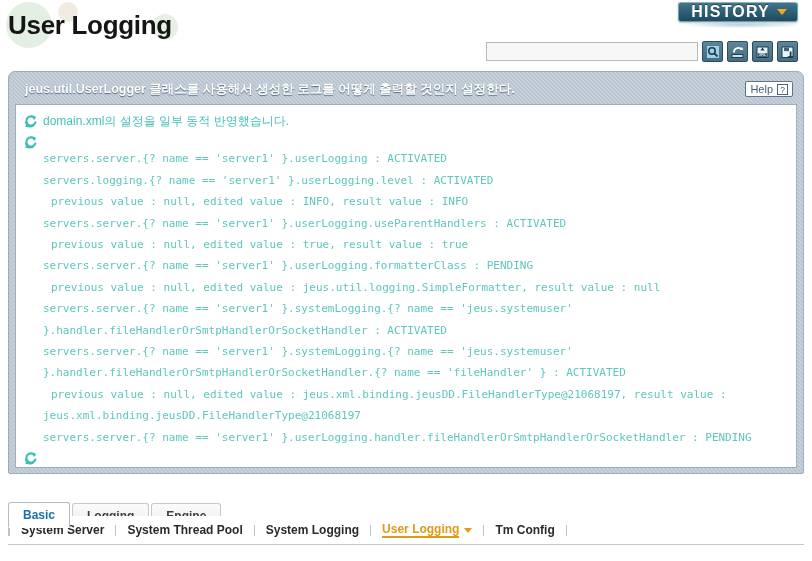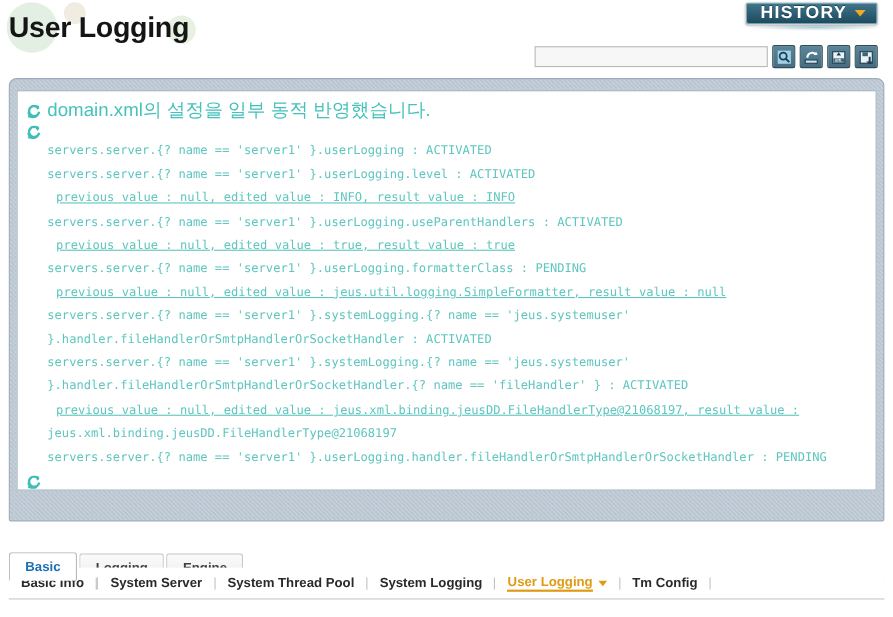--- a/index.html
+++ b/index.html
@@ -142,30 +142,30 @@
   }
   .log-line {
     display: flex;
     align-items: flex-start;
     font-family: "DejaVu Sans Mono", monospace;
     font-size: 11px;
     line-height: 21.4px;
     color: #5ec6bf;
     white-space: pre;
   }
-  .log-line.kr { color: #45c2bb; font-family: "Liberation Sans", sans-serif; font-size: 17px; }
+  .log-line.kr { color: #45c2bb; font-family: "Liberation Sans", sans-serif; font-size: 12px; }
   .refresh-ico {
     flex: 0 0 auto;
     width: 13px; height: 13px;
     margin: 3px 6px 0 2px;
   }
   .log-txt { display: block; }
   .ind-0 { padding-left: 0px; }
   .ind-1 { padding-left: 21px; }
-  .ind-2 { padding-left: 29px; text-decoration: underline; }
+  .ind-2 { padding-left: 29px; }
 
   
   .tabstrip {
     position: absolute; left: 8px; top: 489px;
     width: 796px; height: 26px;
     display: flex; align-items: flex-end;
     border-bottom: 1px solid #c8c8c8;
     margin-top: 14px;
   }
   .tab {
@@ -269,37 +269,44 @@
         <svg width="15" height="14" viewBox="0 0 15 14">
           <rect x="2" y="2" width="11" height="10.5" fill="#e9f2f7" stroke="#1d3e50" stroke-width="1"></rect>
           <rect x="4" y="2.5" width="5" height="3.6" fill="#3d6577"></rect>
           <path d="M11.5 6.5 L11.5 11 L13.8 11 L10.6 13.6 L7.4 11 L9.7 11 L9.7 6.5 Z" fill="#1d3e50"></path>
         </svg>
       </div>
     </div>
   </div>
 
   <div class="panel">
+    <div class="panel-head">
+      <div class="panel-head-title">jeus.util.UserLogger 클래스를 사용해서 생성한 로그를 어떻게 출력할 것인지 설정한다.</div>
+      <div class="help-btn">
+        <span class="help-lbl">Help</span>
+        <span class="help-q">?</span>
+      </div>
+    </div>
 
     <div class="log-area">
       <div id="log-lines">
           <div class="log-line kr"><span class="refresh-ico"><svg viewBox="0 0 14 14" width="13" height="13">
                 <path d="M11.4 3.2 A5 5 0 1 0 12.2 8.2" fill="none" stroke="#3fbfb6" stroke-width="2.4" stroke-linecap="round"></path>
                 <path d="M7.5 0.6 L12.6 1.4 L11.0 5.4 Z" fill="#3fbfb6"></path>
                 <path d="M2.2 8.4 A5 5 0 0 0 9.6 11.4" fill="none" stroke="#3fbfb6" stroke-width="2.4" stroke-linecap="round"></path>
                 <path d="M6.4 13.4 L1.3 12.6 L2.9 8.6 Z" fill="#3fbfb6"></path>
               </svg></span><span class="log-txt ind-0">domain.xml의 설정을 일부 동적 반영했습니다.</span></div>
           <div class="log-line"><span class="refresh-ico"><svg viewBox="0 0 14 14" width="13" height="13">
                 <path d="M11.4 3.2 A5 5 0 1 0 12.2 8.2" fill="none" stroke="#3fbfb6" stroke-width="2.4" stroke-linecap="round"></path>
                 <path d="M7.5 0.6 L12.6 1.4 L11.0 5.4 Z" fill="#3fbfb6"></path>
                 <path d="M2.2 8.4 A5 5 0 0 0 9.6 11.4" fill="none" stroke="#3fbfb6" stroke-width="2.4" stroke-linecap="round"></path>
                 <path d="M6.4 13.4 L1.3 12.6 L2.9 8.6 Z" fill="#3fbfb6"></path>
               </svg></span></div>
           <div class="log-line"><span class="log-txt ind-1">servers.server.{? name == 'server1' }.userLogging : ACTIVATED</span></div>
-          <div class="log-line"><span class="log-txt ind-1">servers.server.{? name == 'server1' }.userLogging.level : ACTIVATED</span></div>
+          <div class="log-line"><span class="log-txt ind-1">servers.logging.{? name == 'server1' }.userLogging.level : ACTIVATED</span></div>
           <div class="log-line"><span class="log-txt ind-2">previous value : null, edited value : INFO, result value : INFO</span></div>
           <div class="log-line"><span class="log-txt ind-1">servers.server.{? name == 'server1' }.userLogging.useParentHandlers : ACTIVATED</span></div>
           <div class="log-line"><span class="log-txt ind-2">previous value : null, edited value : true, result value : true</span></div>
           <div class="log-line"><span class="log-txt ind-1">servers.server.{? name == 'server1' }.userLogging.formatterClass : PENDING</span></div>
           <div class="log-line"><span class="log-txt ind-2">previous value : null, edited value : jeus.util.logging.SimpleFormatter, result value : null</span></div>
           <div class="log-line"><span class="log-txt ind-1">servers.server.{? name == 'server1' }.systemLogging.{? name == 'jeus.systemuser'</span></div>
           <div class="log-line"><span class="log-txt ind-1">}.handler.fileHandlerOrSmtpHandlerOrSocketHandler : ACTIVATED</span></div>
           <div class="log-line"><span class="log-txt ind-1">servers.server.{? name == 'server1' }.systemLogging.{? name == 'jeus.systemuser'</span></div>
           <div class="log-line"><span class="log-txt ind-1">}.handler.fileHandlerOrSmtpHandlerOrSocketHandler.{? name == 'fileHandler' } : ACTIVATED</span></div>
           <div class="log-line"><span class="log-txt ind-2">previous value : null, edited value : jeus.xml.binding.jeusDD.FileHandlerType@21068197, result value :</span></div>
@@ -320,23 +327,20 @@
         <span>Basic</span>
       </div>
       <div class="tab">
         <span>Logging</span>
       </div>
       <div class="tab">
         <span>Engine</span>
       </div>
     </div>
   <div class="subnav" id="subnav">
-      <div class="subnav-item">
-        <span class="sn-lbl">Basic Info</span>
-      </div>
       <span class="sep"></span>
       <span class="sep"></span>
       <div class="subnav-item">
         <span class="sn-lbl">System Server</span>
       </div>
       <span class="sep"></span>
       <div class="subnav-item">
         <span class="sn-lbl">System Thread Pool</span>
       </div>
       <span class="sep"></span>

